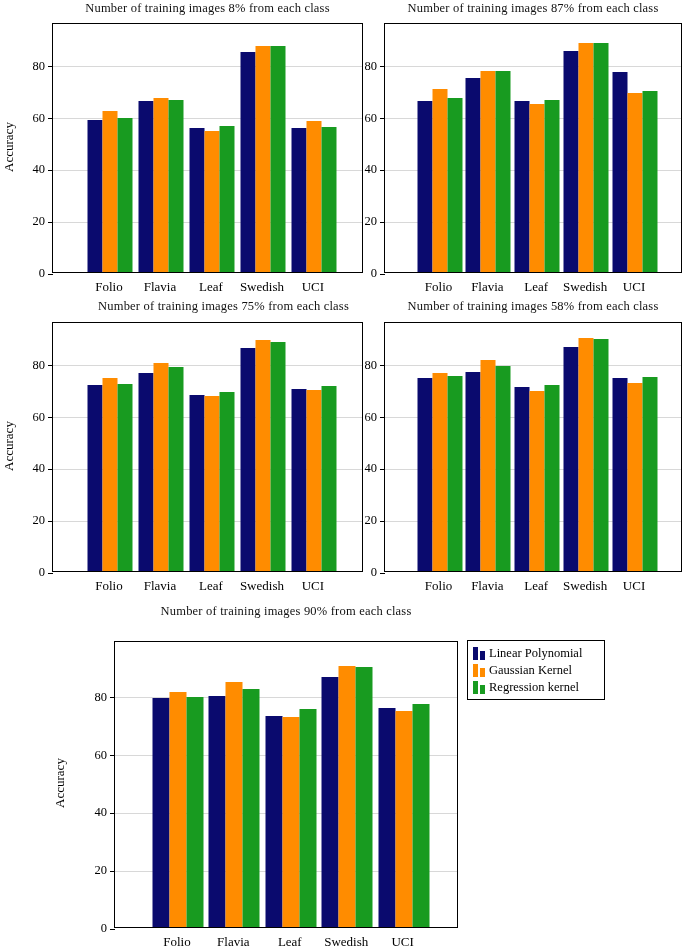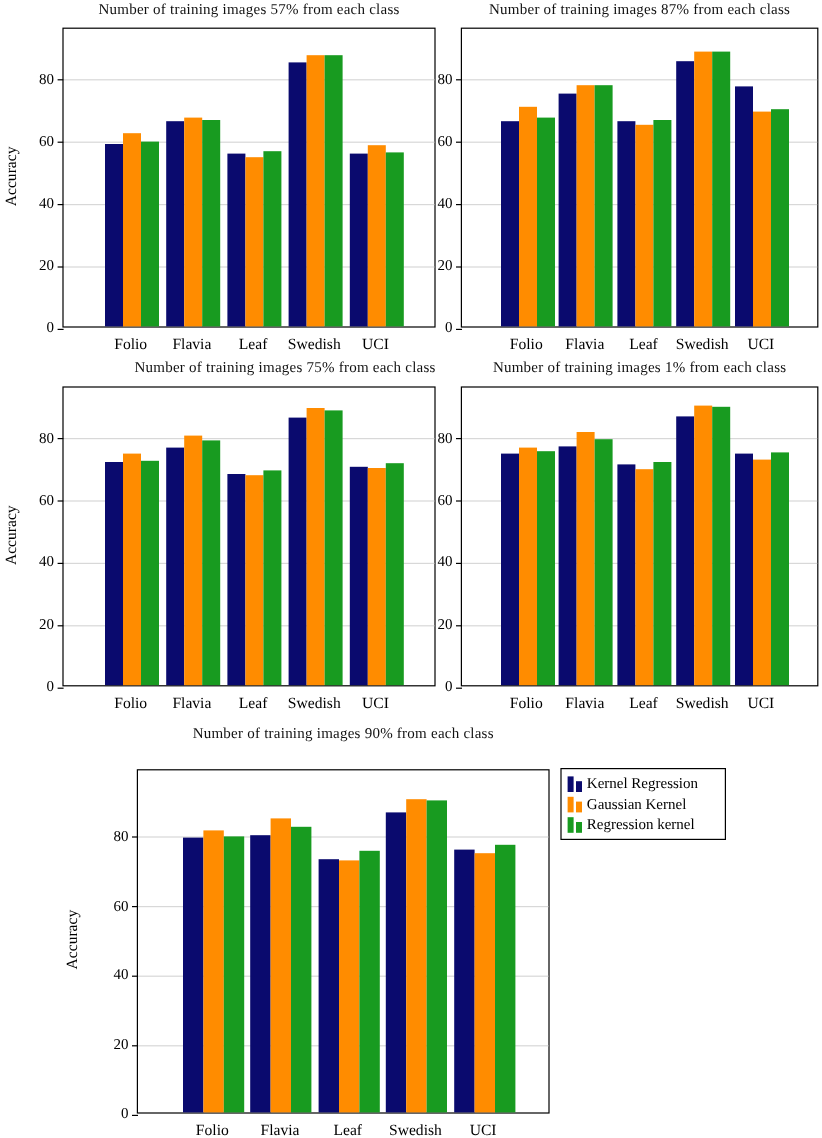--- a/index.html
+++ b/index.html
@@ -22,21 +22,21 @@
   .sw i { display:block; width:5px; }
   .sw .s1 { height:13px; }
   .sw .s2 { height:9px; }
   .lg-label { font-size:12.5px; white-space:nowrap; }
 </style>
 </head>
 <body>
 
 <div id="figure">
   <figure class="chart">
-      <div class="chart-title" style="left: 52px; top: 1px; width: 311px;">Number of training images 57% from each class</div>
+      <div class="chart-title" style="left: 52px; top: 1px; width: 311px;">Number of training images 8% from each class</div>
       <div class="y-axis-label" style="left: -26px; top: 139px;">Accuracy</div>
       <div class="plot" style="left: 52px; top: 23px; width: 311px; height: 250px;">
         <div class="ytick" style="top: 249.5px;"></div>
         <div class="gridline" style="top: 197.74px;"></div>
         <div class="ytick" style="top: 197.74px;"></div>
         <div class="gridline" style="top: 145.98px;"></div>
         <div class="ytick" style="top: 145.98px;"></div>
         <div class="gridline" style="top: 94.2205px;"></div>
         <div class="ytick" style="top: 94.2205px;"></div>
         <div class="gridline" style="top: 42.4607px;"></div>
@@ -121,21 +121,21 @@
       <div class="ytick-label" style="left: 351px; top: 161.48px;">40</div>
       <div class="ytick-label" style="left: 351px; top: 109.72px;">60</div>
       <div class="ytick-label" style="left: 351px; top: 57.9607px;">80</div>
       <div class="xtick-label" style="left: 438.534px; top: 279px;">Folio</div>
       <div class="xtick-label" style="left: 487.406px; top: 279px;">Flavia</div>
       <div class="xtick-label" style="left: 536.278px; top: 279px;">Leaf</div>
       <div class="xtick-label" style="left: 585.15px; top: 279px;">Swedish</div>
       <div class="xtick-label" style="left: 634.022px; top: 279px;">UCI</div>
     </figure>
   <figure class="chart">
-      <div class="chart-title" style="left: 52px; top: 299px; width: 311px; text-align: right;">Number of training images 75% from each class</div>
+      <div class="chart-title" style="left: 68px; top: 299px; width: 311px;">Number of training images 75% from each class</div>
       <div class="y-axis-label" style="left: -26px; top: 438px;">Accuracy</div>
       <div class="plot" style="left: 52px; top: 322px; width: 311px; height: 250px;">
         <div class="ytick" style="top: 249.5px;"></div>
         <div class="gridline" style="top: 197.74px;"></div>
         <div class="ytick" style="top: 197.74px;"></div>
         <div class="gridline" style="top: 145.98px;"></div>
         <div class="ytick" style="top: 145.98px;"></div>
         <div class="gridline" style="top: 94.2205px;"></div>
         <div class="ytick" style="top: 94.2205px;"></div>
         <div class="gridline" style="top: 42.4607px;"></div>
@@ -171,21 +171,21 @@
       <div class="ytick-label" style="left: 19px; top: 460.48px;">40</div>
       <div class="ytick-label" style="left: 19px; top: 408.72px;">60</div>
       <div class="ytick-label" style="left: 19px; top: 356.961px;">80</div>
       <div class="xtick-label" style="left: 108.913px; top: 578px;">Folio</div>
       <div class="xtick-label" style="left: 159.917px; top: 578px;">Flavia</div>
       <div class="xtick-label" style="left: 210.921px; top: 578px;">Leaf</div>
       <div class="xtick-label" style="left: 261.925px; top: 578px;">Swedish</div>
       <div class="xtick-label" style="left: 312.929px; top: 578px;">UCI</div>
     </figure>
   <figure class="chart">
-      <div class="chart-title" style="left: 384px; top: 299px; width: 298px;">Number of training images 1% from each class</div>
+      <div class="chart-title" style="left: 384px; top: 299px; width: 298px;">Number of training images 58% from each class</div>
       <div class="plot" style="left: 384px; top: 322px; width: 298px; height: 250px;">
         <div class="ytick" style="top: 249.5px;"></div>
         <div class="gridline" style="top: 197.74px;"></div>
         <div class="ytick" style="top: 197.74px;"></div>
         <div class="gridline" style="top: 145.98px;"></div>
         <div class="ytick" style="top: 145.98px;"></div>
         <div class="gridline" style="top: 94.2205px;"></div>
         <div class="ytick" style="top: 94.2205px;"></div>
         <div class="gridline" style="top: 42.4607px;"></div>
         <div class="ytick" style="top: 42.4607px;"></div>
@@ -276,21 +276,21 @@
       <div class="xtick-label" style="left: 346.2px; top: 934px;">Swedish</div>
       <div class="xtick-label" style="left: 402.616px; top: 934px;">UCI</div>
     </figure>
 
   <div id="legend">
     <div class="lg-row">
       <span class="sw">
           <i class="s1" style="background: rgb(10, 10, 110);"></i>
           <i class="s2" style="background: rgb(10, 10, 110);"></i>
         </span>
-      <span class="lg-label">Kernel Regression</span>
+      <span class="lg-label">Linear Polynomial</span>
     </div>
     <div class="lg-row">
       <span class="sw">
           <i class="s1" style="background: rgb(255, 140, 0);"></i>
           <i class="s2" style="background: rgb(255, 140, 0);"></i>
         </span>
       <span class="lg-label">Gaussian Kernel</span>
     </div>
     <div class="lg-row">
       <span class="sw">

